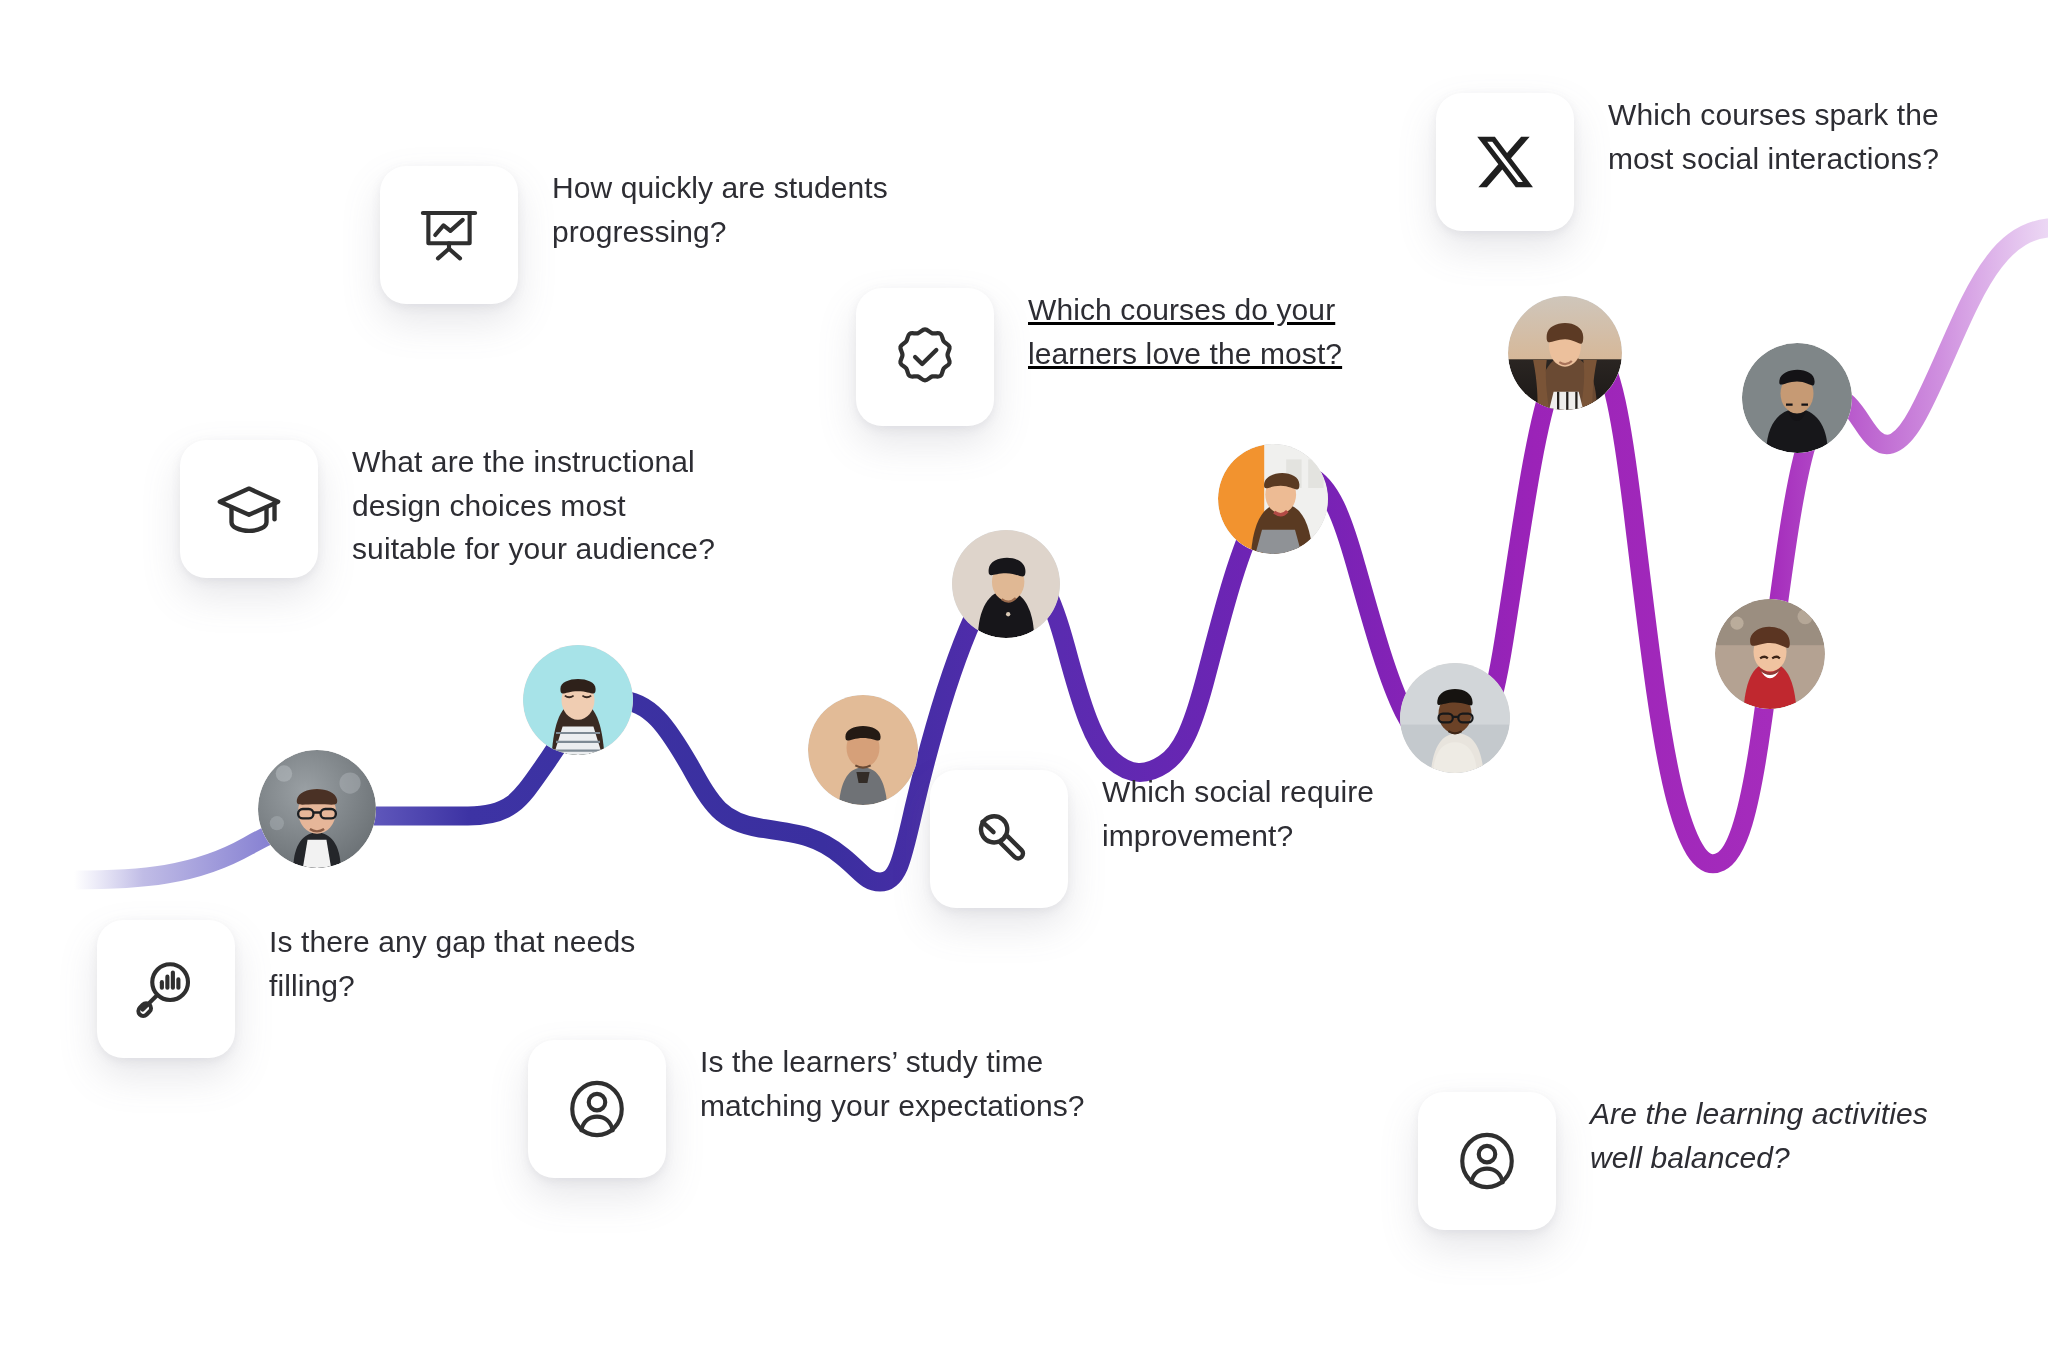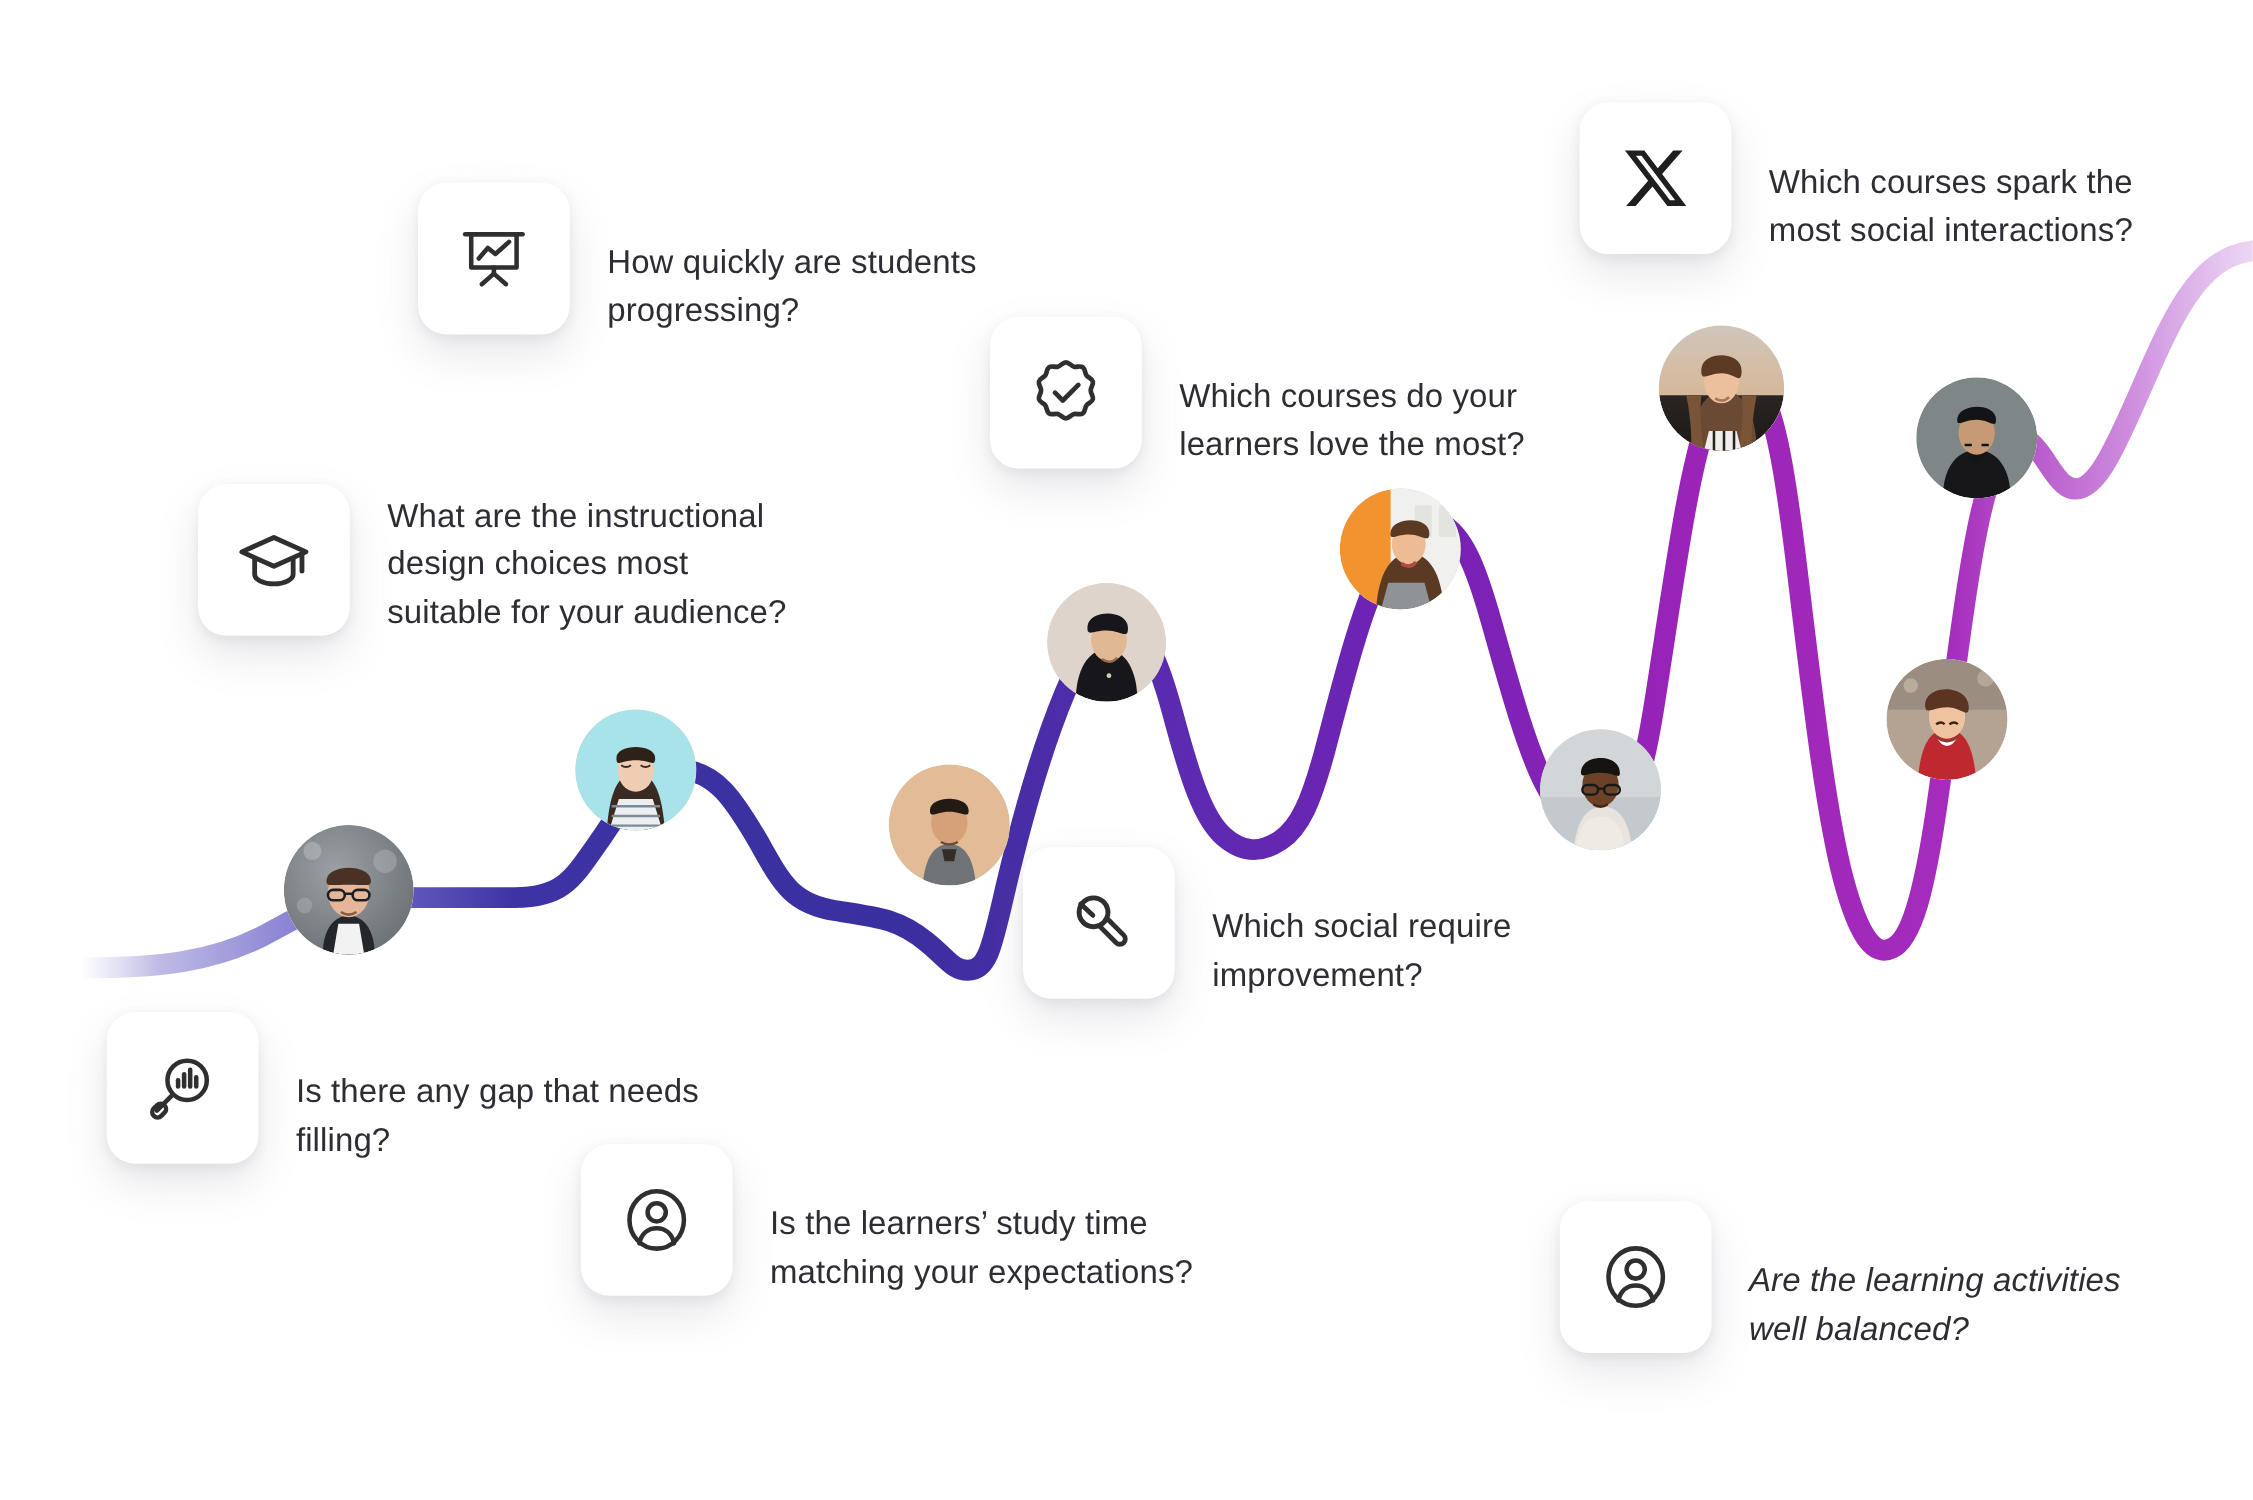--- a/index.html
+++ b/index.html
@@ -69,21 +69,21 @@
     margin-left: 34px;
     font-size: 30px;
     line-height: 1.45;
     color: #2d2d33;
     letter-spacing: 0.1px;
     white-space: pre-line;
     font-weight: 400;
   }
 
   
-  .mid { align-items: flex-end; }
+  .mid { align-items: flex-start; }
 </style>
 </head>
 <body>
 
 <div id="stage">
 
   <svg id="journey-svg" viewBox="0 0 2048 1364" preserveAspectRatio="none" aria-hidden="true">
     <defs>
       <linearGradient id="lineGrad" x1="0" y1="0" x2="1" y2="0">
         <stop offset="0.00" stop-color="#c7c4ea" stop-opacity="0"></stop>
@@ -354,21 +354,21 @@
       <span>
         <svg width="62" height="62" viewBox="0 0 24 24" fill="#1f1f1f">
           <path d="M18.244 2.25h3.308l-7.227 8.26 8.502 11.24H16.17l-5.214-6.817L4.99 21.75H1.68l7.73-8.835L1.254 2.25H8.08l4.713 6.231zm-1.161 17.52h1.833L7.084 4.126H5.117z"></path>
         </svg>
       </span>
     </div>
     <div class="qtext">Which courses spark the
 most social interactions?</div>
   </div>
 
-  <div class="qitem mid" style="left:900px;top:288px;">
+  <div class="qitem mid" style="left:856px;top:288px;text-decoration:underline;">
     <div class="qcard">
       <span>
         <svg width="68" height="68" viewBox="0 0 48 48" fill="none" stroke="#2f2f2f" stroke-width="3" stroke-linecap="round" stroke-linejoin="round">
           <path d="M24 4.5c2 0 3.3 2.3 5.2 2.8 1.9.5 4.1-.8 5.7.4 1.6 1.2 1.2 3.7 2.3 5.2 1.1 1.5 3.6 2 4.1 3.9.5 1.9-1.4 3.6-1.4 5.7 0 2.1 1.9 3.8 1.4 5.7-.5 1.9-3 2.4-4.1 3.9-1.1 1.5-.7 4-2.3 5.2-1.6 1.2-3.8-.1-5.7.4-1.9.5-3.2 2.8-5.2 2.8s-3.3-2.3-5.2-2.8c-1.9-.5-4.1.8-5.7-.4-1.6-1.2-1.2-3.7-2.3-5.2-1.1-1.5-3.6-2-4.1-3.9-.5-1.9 1.4-3.6 1.4-5.7 0-2.1-1.9-3.8-1.4-5.7.5-1.9 3-2.4 4.1-3.9 1.1-1.5.7-4 2.3-5.2 1.6-1.2 3.8.1 5.7-.4C20.7 6.8 22 4.5 24 4.5z"></path>
           <polyline points="17,24 22,29 32,19"></polyline>
         </svg>
       </span>
     </div>
     <div class="qtext">Which courses do your
 learners love the most?</div>

